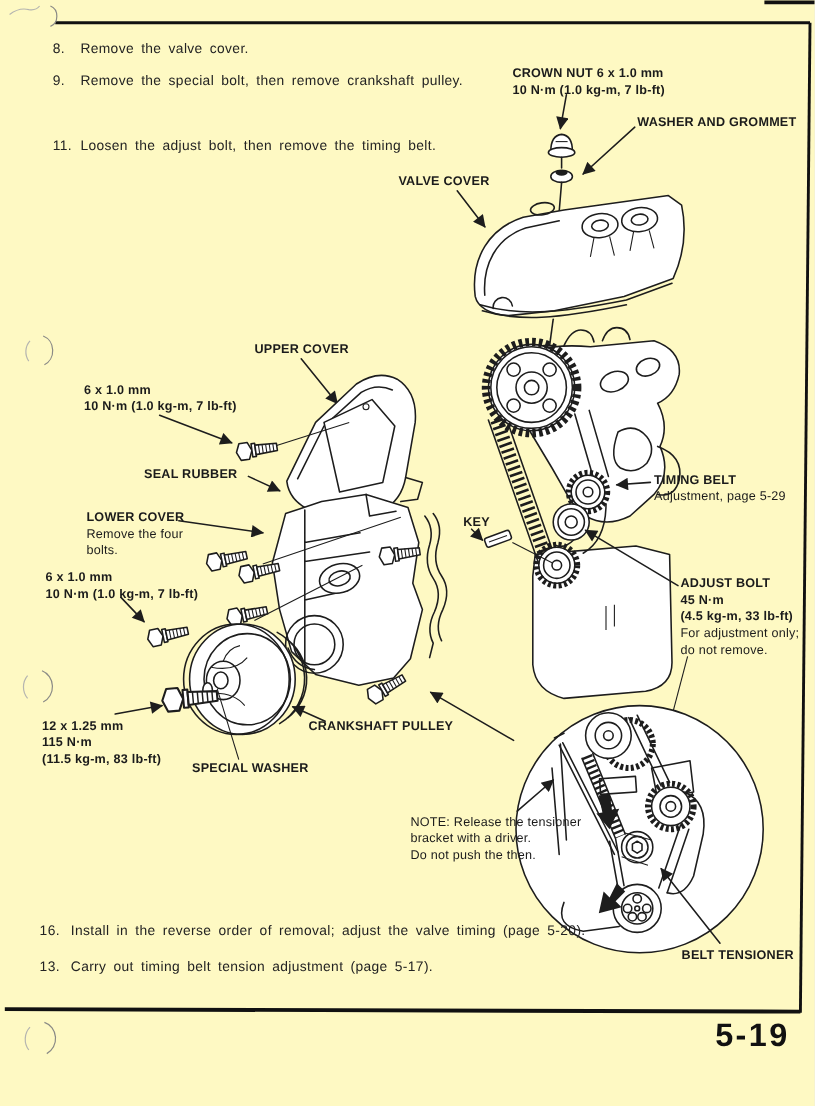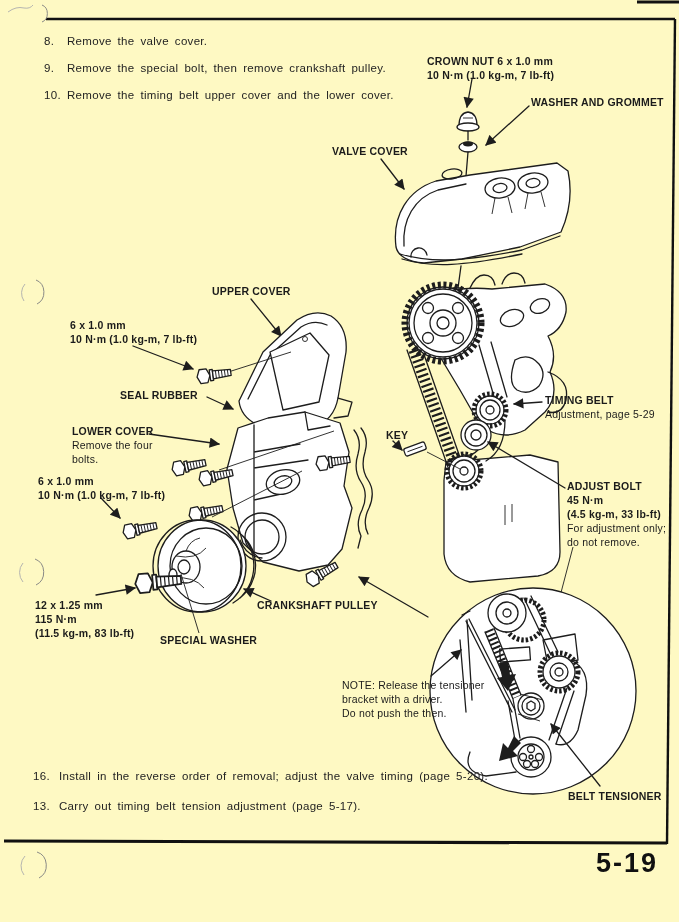--- a/index.html
+++ b/index.html
@@ -256,21 +256,21 @@
     <path class="ink" d="M499,663 l9,-2 2,14 6,-1 -8,17 -11,-13 5,-1 Z"></path>
     <path class="ink" d="M514,736 l7,7 -8,8 5,5 -19,5 4,-18 5,5 Z"></path>
 
     <path class="s" d="M431,676 L461,650" marker-end="url(#ah)"></path>
     <path class="s" d="M600,786 L551,724" marker-end="url(#ah)"></path>
   </g>
 </svg>
 
 <div class="step" style="left:44px;top:35px;"><span class="n">8.</span><span>Remove the valve cover.</span></div>
 <div class="step" style="left:44px;top:62px;"><span class="n">9.</span><span>Remove the special bolt, then remove crankshaft pulley.</span></div>
-<div class="step" style="left:44px;top:89px;"><span class="n">10.</span><span>Remove the timing belt upper cover and the lower cover.</span></div>
+<div class="step" style="left:44px;top:116px;"><span class="n">11.</span><span>Loosen the adjust bolt, then remove the timing belt.</span></div>
 
 <div class="lbl" style="left:427px;top:54px;">
   <div>CROWN NUT 6 x 1.0 mm</div>
       <div>10 N·m (1.0 kg-m, 7 lb-ft)</div>
 </div>
 <div class="lbl" style="left:531px;top:95px;">WASHER AND GROMMET</div>
 <div class="lbl" style="left:332px;top:144px;">VALVE COVER</div>
 <div class="lbl" style="left:212px;top:284px;">UPPER COVER</div>
 <div class="lbl" style="left:70px;top:318px;">
   <div>6 x 1.0 mm</div>

